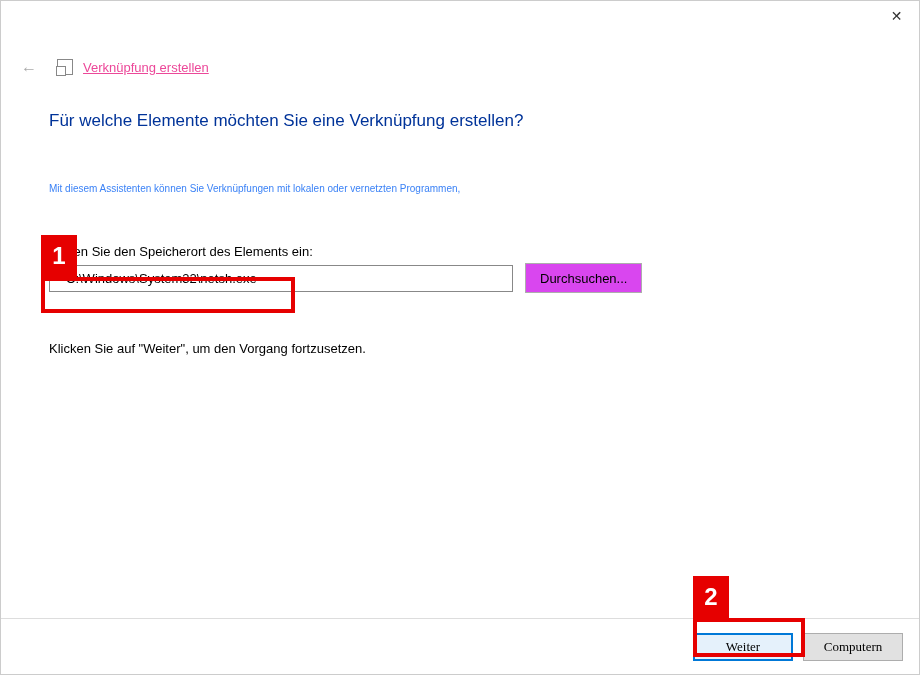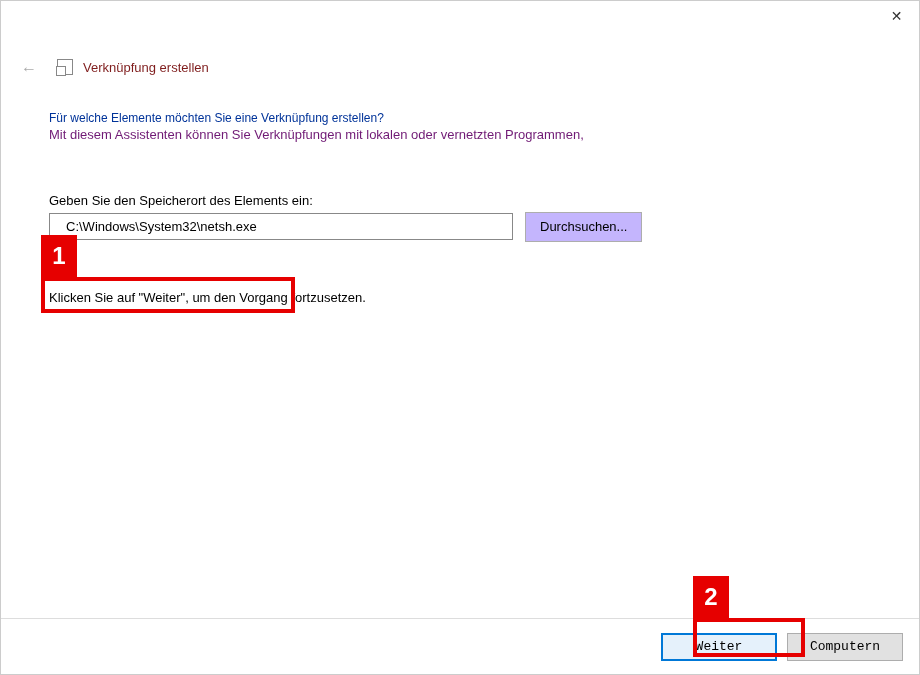--- a/index.html
+++ b/index.html
@@ -57,35 +57,37 @@
       position: absolute;
       bottom: -2px;
       left: -2px;
       width: 8px;
       height: 8px;
       background: #fff;
       border: 1px solid #888;
     }
     .wizard-title {
       font-size: 13px;
-      color: #7f1d1d;
+      color: #ec4899;
+      text-decoration: underline;
     }
     .content {
       position: absolute;
       top: 110px;
       left: 48px;
       right: 48px;
     }
     .heading {
-      font-size: 12px;
+      font-size: 17px;
       color: #003399;
+      margin-bottom: 50px;
     }
     .description {
-      font-size: 13px;
-      color: #701a75;
+      font-size: 10px;
+      color: #3b82f6;
       line-height: 1.5;
       margin-bottom: 48px;
     }
     .label {
       font-size: 13px;
       margin-bottom: 4px;
       display: block;
     }
     .input-row {
       display: flex;
@@ -98,21 +100,21 @@
       height: 27px;
       padding: 3px 16px;
       font-size: 13px;
       border: 1px solid #888;
       font-family: "Segoe UI", Tahoma, sans-serif;
     }
     .browse-button {
       height: 30px;
       padding: 0 14px;
       font-size: 13px;
-      background: #c4b5fd;
+      background: #d946ef;
       border: 1px solid #adadad;
       font-family: "Segoe UI", Tahoma, sans-serif;
     }
     .hint {
       font-size: 13px;
     }
     .footer {
       position: absolute;
       bottom: 0;
       left: 0;
@@ -121,25 +123,25 @@
       border-top: 1px solid #ddd;
       display: flex;
       align-items: center;
       justify-content: flex-end;
       padding-right: 16px;
       gap: 10px;
       background: #fff;
     }
     .footer-button {
       height: 28px;
-      width: 116px;
+      width: 100px;
       font-size: 13px;
       background: #e1e1e1;
       border: 1px solid #adadad;
-      font-family: Liberation Mono, monospace;
+      font-family: Liberation Serif, serif;
     }
     .footer-button.primary {
       border: 2px solid #0078d7;
       background: #e5f1fb;
     }
     .callout {
       position: absolute;
       border: 4px solid #e60000;
       pointer-events: none;
     }

